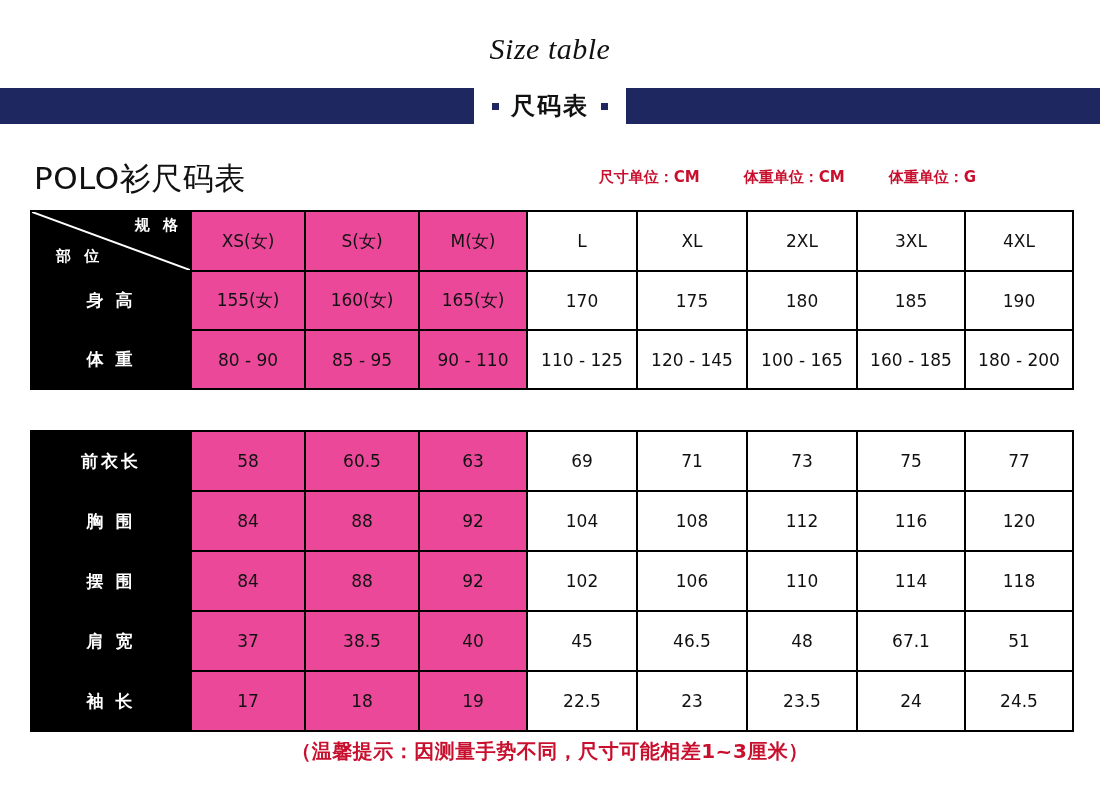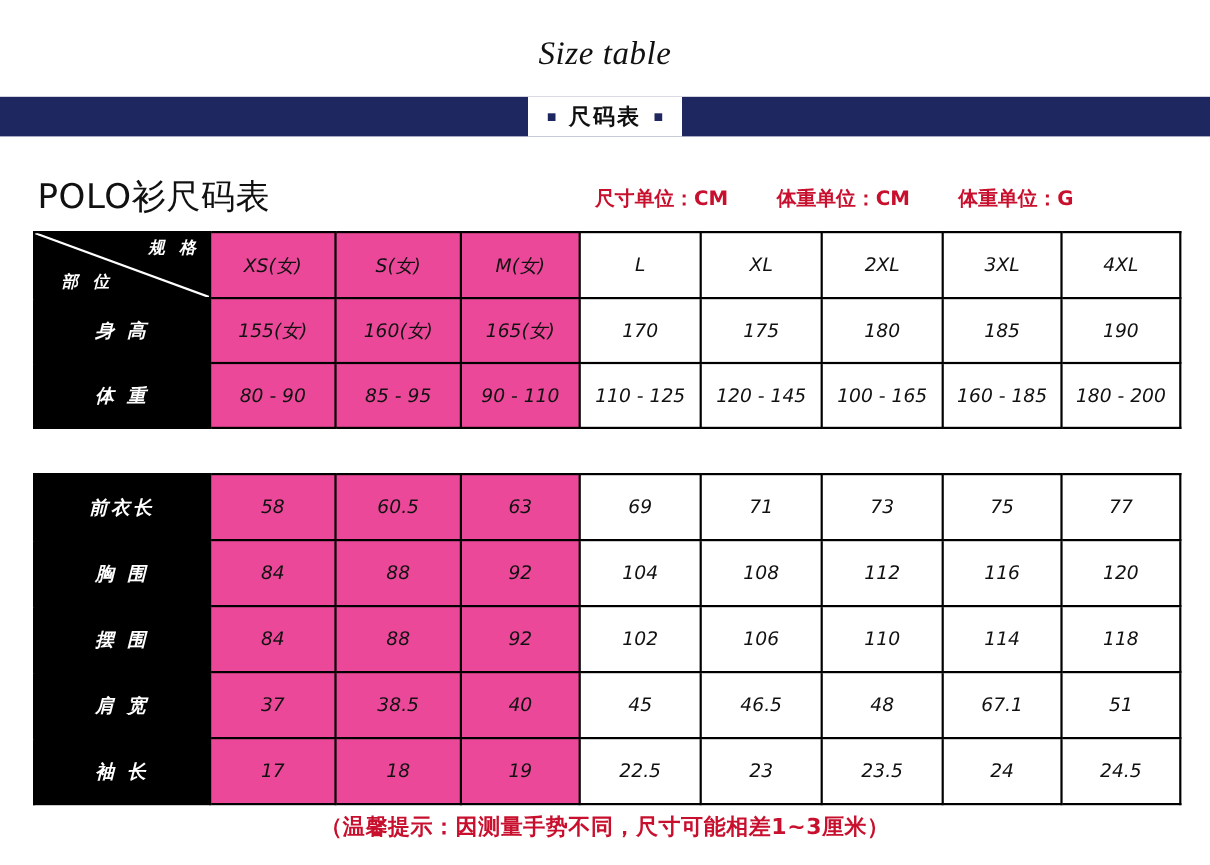--- a/index.html
+++ b/index.html
@@ -53,21 +53,21 @@
     background: #ffffff;
     padding: 0 18px;
     display: flex;
     align-items: center;
     justify-content: center;
     gap: 12px;
     z-index: 4;
   }
   .header-sub {
     font-family: "DejaVu Sans", sans-serif;
-    font-size: 20px;
+    font-size: 24px;
     font-weight: bold;
     color: #111111;
     letter-spacing: 2px;
   }
   .sq {
     width: 7px;
     height: 7px;
     background: #1f2761;
     display: inline-block;
   }
@@ -91,31 +91,30 @@
     white-space: nowrap;
   }
   .units {
     position: absolute;
     right: 24px;
     top: 10px;
     display: flex;
     gap: 44px;
     color: #c8102e;
     font-family: "DejaVu Sans", sans-serif;
-    font-size: 18px;
+    font-size: 15px;
     font-weight: bold;
     white-space: nowrap;
   }
 
   
   .tbl {
     position: absolute;
     border-collapse: collapse;
     table-layout: fixed;
-    font-style: italic;
   }
   .tbl td {
     border: 2px solid #000000;
     text-align: center;
     vertical-align: middle;
     font-family: "DejaVu Sans", sans-serif;
     font-size: 17px;
     color: #111111;
     padding: 0;
   }

